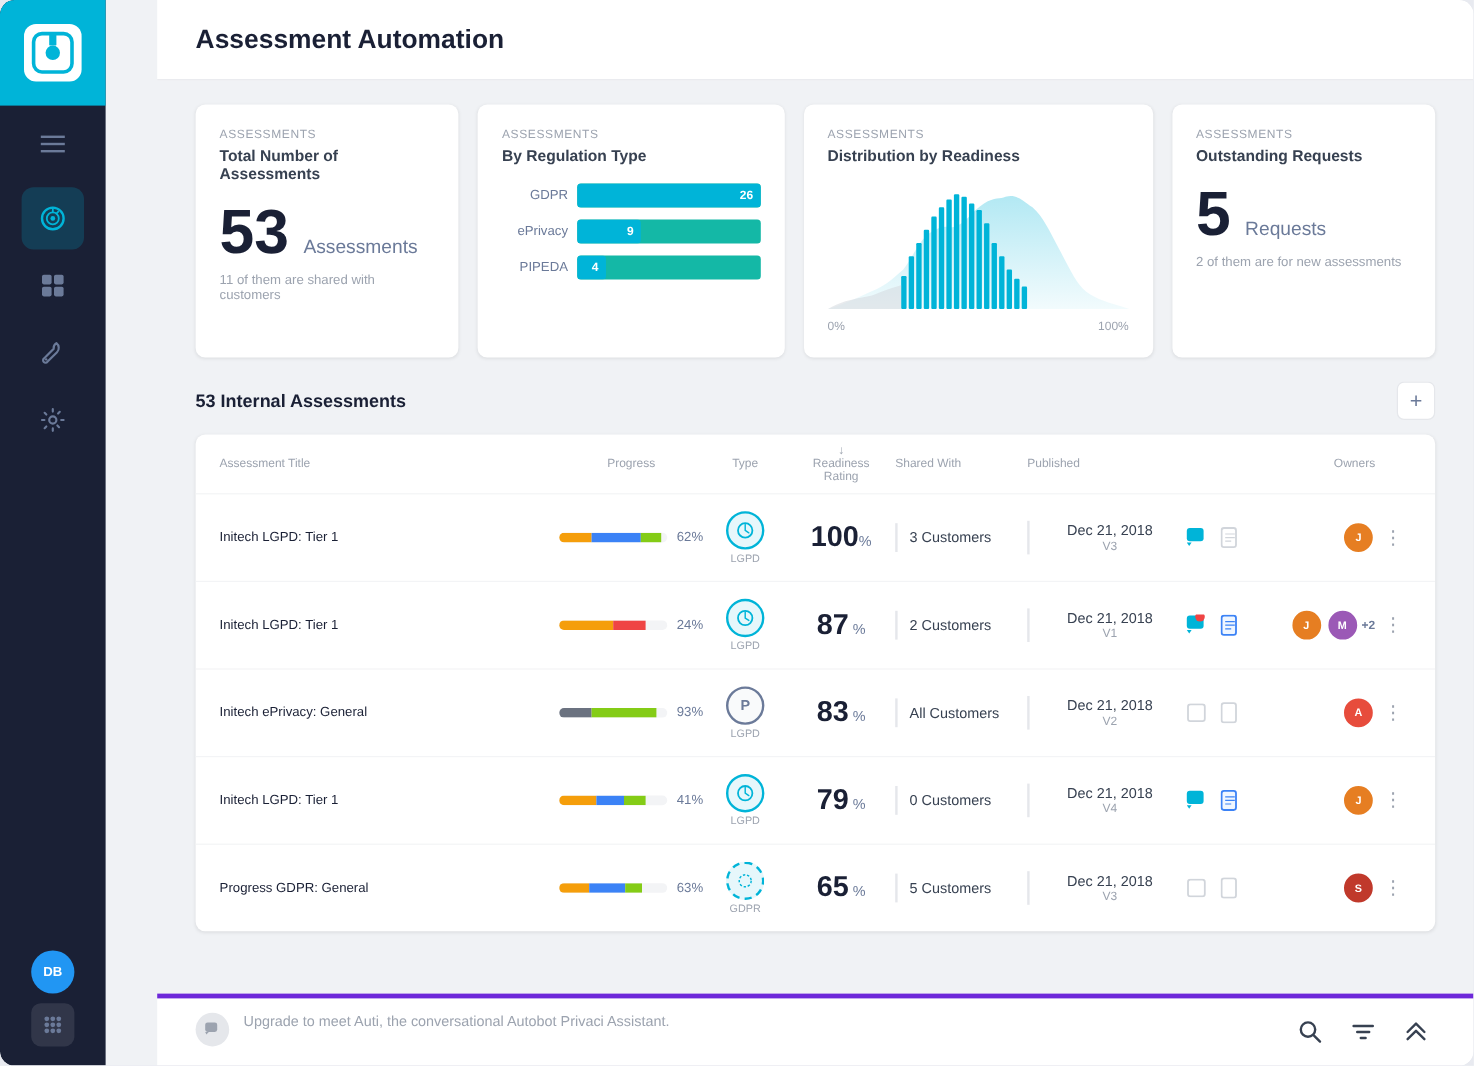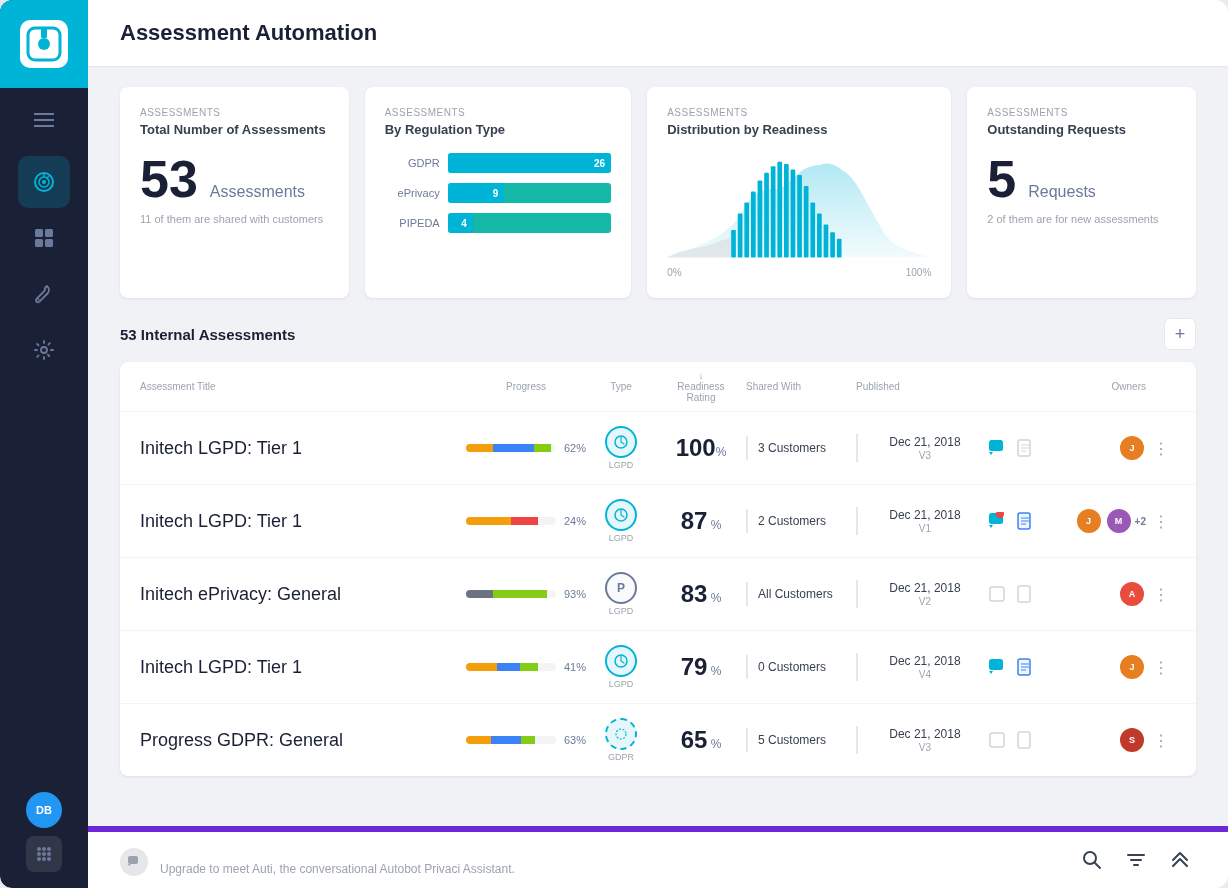--- a/index.html
+++ b/index.html
@@ -16,21 +16,21 @@
     .hamburger span { display: block; width: 20px; height: 2px; background: #6b7a99; }
     .sidebar-nav { flex: 1; display: flex; flex-direction: column; align-items: center; padding: 12px 0; gap: 4px; }
     .nav-item { width: 52px; height: 52px; border-radius: 10px; display: flex; align-items: center; justify-content: center; cursor: pointer; }
     .nav-item.active { background: rgba(0,180,216,0.2); }
     .nav-icon { width: 24px; height: 24px; display: flex; align-items: center; justify-content: center; }
     .sidebar-bottom { display: flex; flex-direction: column; align-items: center; padding-bottom: 16px; gap: 8px; }
     .avatar-circle { width: 36px; height: 36px; border-radius: 50%; background: #2196F3; display: flex; align-items: center; justify-content: center; font-size: 11px; font-weight: 700; color: white; }
     .dots-icon { width: 36px; height: 36px; border-radius: 8px; background: rgba(255,255,255,0.1); display: flex; align-items: center; justify-content: center; cursor: pointer; }
     
     
-    .main-content { flex: 1; display: flex; flex-direction: column; background: #f0f2f5; }
+    .main-content { flex: 1; display: flex; flex-direction: column; background: #f0f2f5; padding-left: 43px; }
     .main-header { background: white; padding: 20px 32px; border-bottom: 1px solid #e5e7eb; }
     .main-header h1 { font-size: 22px; font-weight: 600; color: #1a2035; }
     
     
     .stats-row { display: flex; gap: 16px; padding: 20px 32px; }
     .stat-card { background: white; border-radius: 8px; padding: 20px; flex: 1; box-shadow: 0 1px 3px rgba(0,0,0,0.08); }
     .stat-card-label { font-size: 10px; color: #9ca3af; text-transform: uppercase; letter-spacing: 0.5px; margin-bottom: 4px; }
     .stat-card-title { font-size: 13px; font-weight: 600; color: #374151; margin-bottom: 16px; }
     .stat-big-number { font-size: 52px; font-weight: 700; color: #1a2035; line-height: 1; display: inline-block; }
     .stat-unit { font-size: 16px; font-weight: 500; color: #6b7a99; margin-left: 8px; }
@@ -68,21 +68,21 @@
     .col-published { width: 130px; font-size: 10px; color: #9ca3af; font-weight: 500; }
     .col-actions { width: 60px; }
     .col-owners { width: 100px; font-size: 10px; color: #9ca3af; font-weight: 500; text-align: right; }
     .col-more { width: 30px; }
     
     .readiness-sort { display: flex; flex-direction: column; align-items: center; font-size: 10px; color: #9ca3af; }
     .sort-arrow { font-size: 10px; }
     
     .table-row { display: flex; align-items: center; padding: 14px 20px; border-bottom: 1px solid #f3f4f6; }
     .table-row:last-child { border-bottom: none; }
-    .row-title { flex: 2.5; font-size: 18px; color: #1a2035; font-weight: 400; }
+    .row-title { flex: 2.5; font-size: 11px; color: #1a2035; font-weight: 400; }
     
     
     .progress-container { width: 120px; display: flex; align-items: center; gap: 8px; }
     .progress-bar { flex: 1; height: 8px; background: #f3f4f6; border-radius: 4px; overflow: hidden; display: flex; }
     .progress-segment { height: 100%; }
     .progress-pct { font-size: 11px; color: #6b7a99; white-space: nowrap; }
     
     
     .type-badge { width: 70px; display: flex; flex-direction: column; align-items: center; gap: 2px; }
     .type-icon { width: 32px; height: 32px; border-radius: 50%; border: 2px solid #00b4d8; display: flex; align-items: center; justify-content: center; font-size: 11px; font-weight: 700; color: #00b4d8; position: relative; }
@@ -107,21 +107,21 @@
     
     .actions-col { width: 60px; display: flex; gap: 6px; align-items: center; }
     .action-icon { width: 22px; height: 22px; display: flex; align-items: center; justify-content: center; cursor: pointer; }
     
     
     .owners-col { width: 100px; display: flex; align-items: center; justify-content: flex-end; gap: -4px; }
     
     .more-btn { width: 30px; display: flex; align-items: center; justify-content: center; cursor: pointer; color: #9ca3af; font-size: 16px; }
     
     
-    .bottom-bar { background: white; padding: 12px 32px; display: flex; align-items: flex-end; gap: 12px; border-top: 6px solid #6d28d9; }
+    .bottom-bar { background: white; padding: 12px 32px; display: flex; align-items: flex-start; gap: 12px; border-top: 4px solid #6d28d9; }
     .chat-bubble { width: 28px; height: 28px; background: #e5e7eb; border-radius: 50%; display: flex; align-items: center; justify-content: center; }
     .bottom-text { font-size: 12px; color: #9ca3af; flex: 1; }
     .bottom-actions { display: flex; gap: 12px; align-items: center; }
     .bottom-icon { width: 32px; height: 32px; display: flex; align-items: center; justify-content: center; cursor: pointer; color: #6b7a99; font-size: 18px; }
     
     
     svg { display: block; }
     
     .avatar-placeholder { width: 28px; height: 28px; border-radius: 50%; border: 2px solid white; display: flex; align-items: center; justify-content: center; font-size: 9px; font-weight: 700; color: white; flex-shrink: 0; }
     

